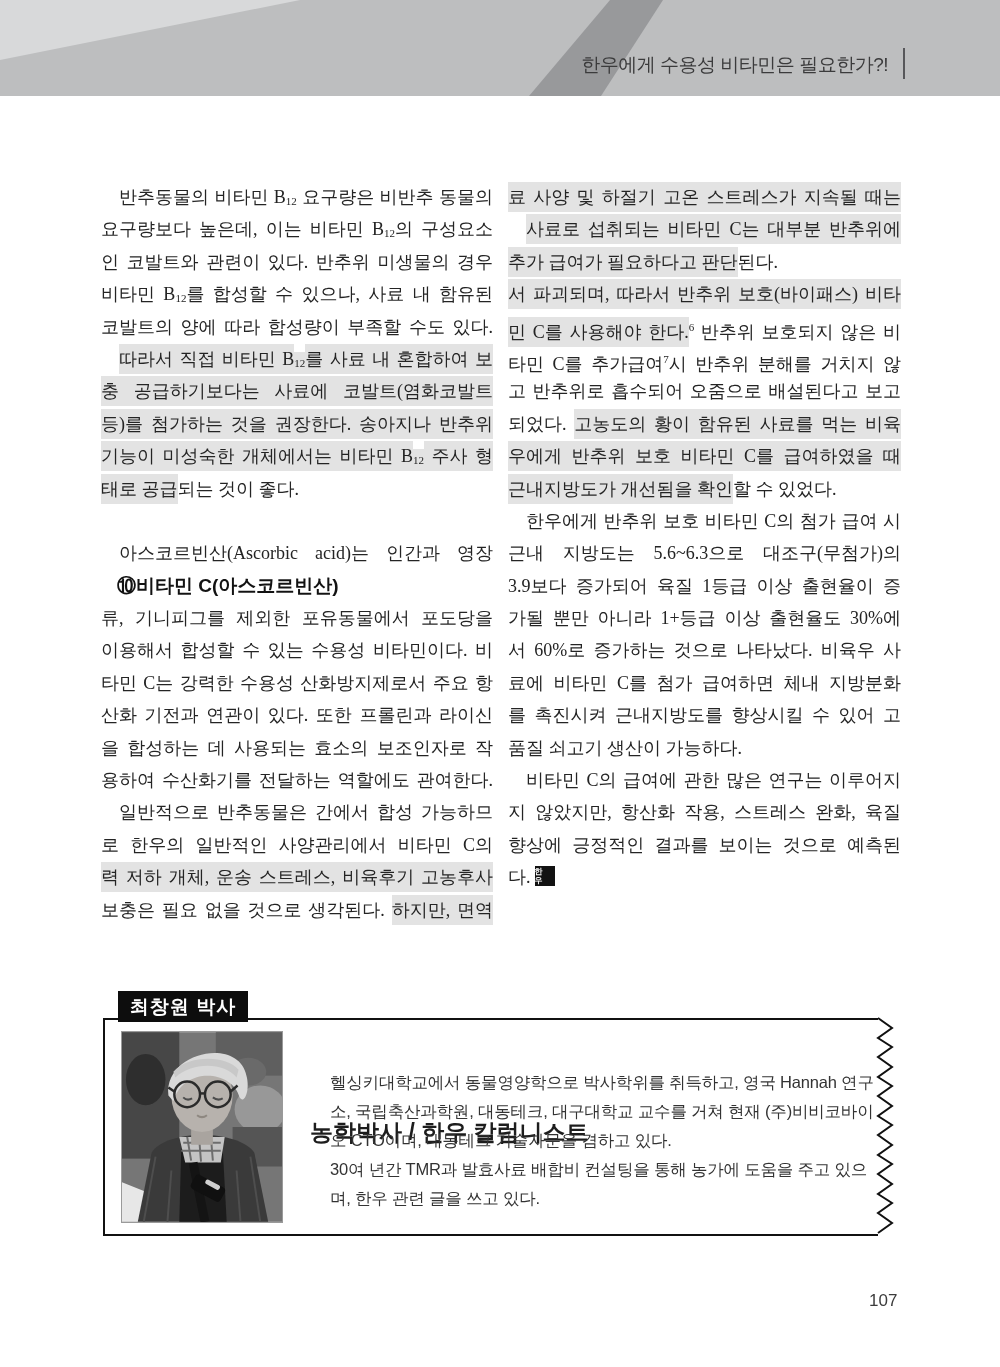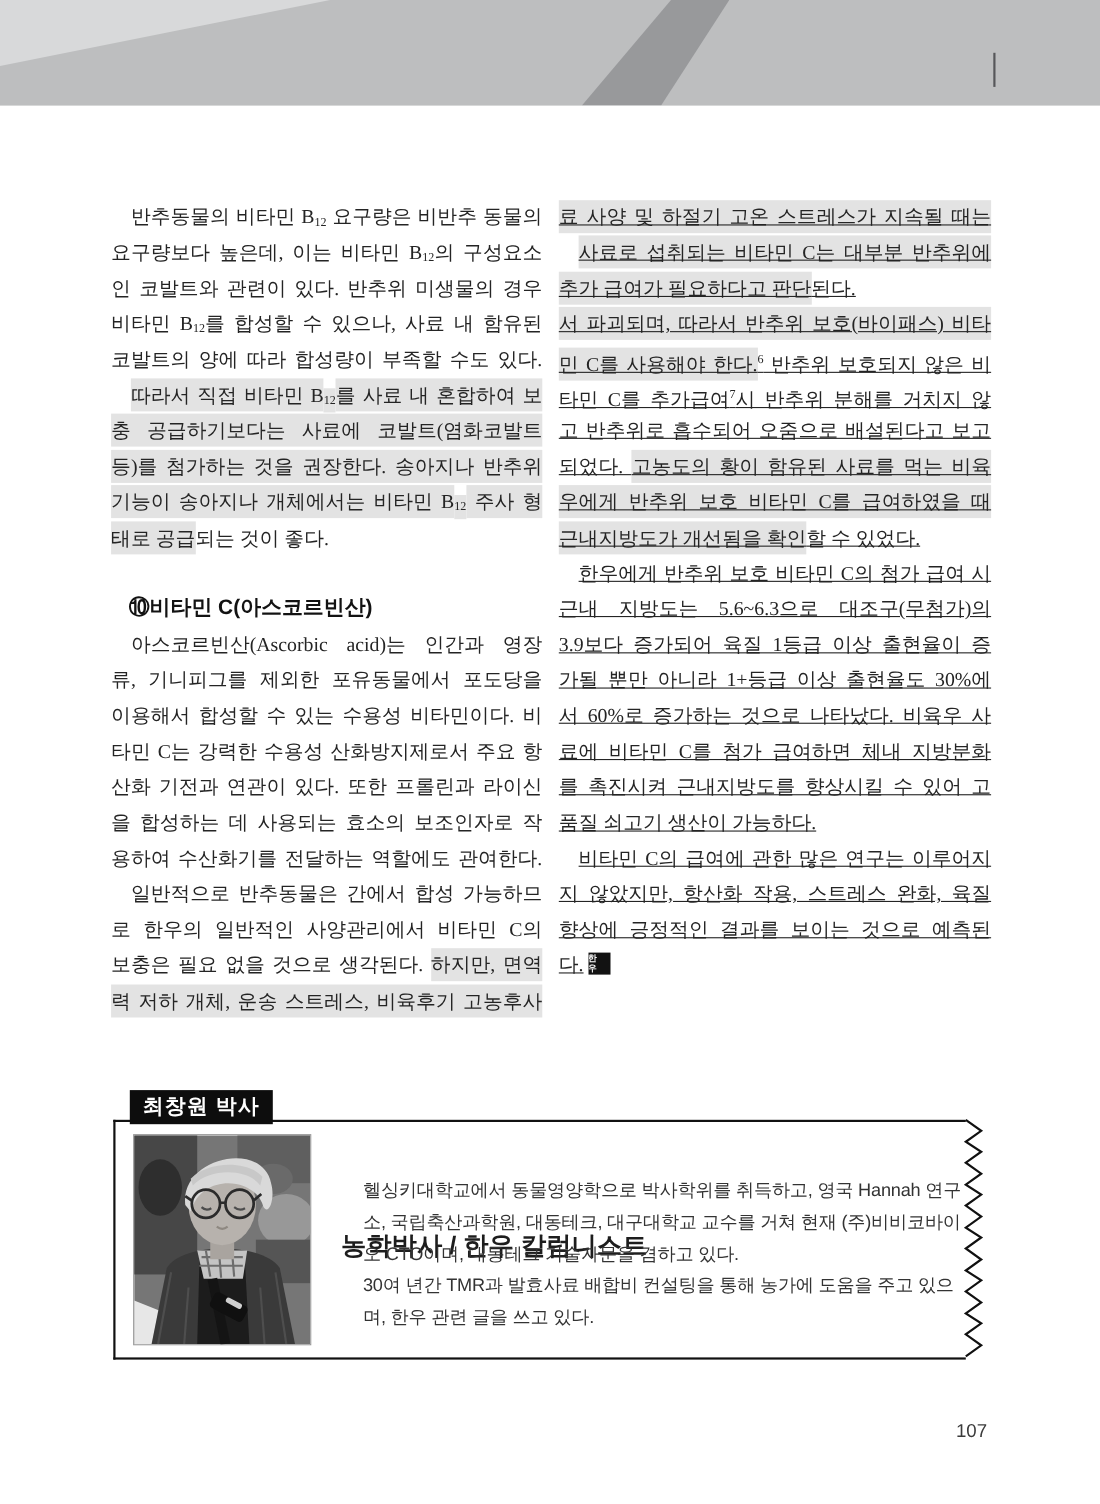--- a/index.html
+++ b/index.html
@@ -16,21 +16,21 @@
         clip-path:polygon(0 0,100% 0,0 100%);}
   .band-stripe{position:absolute;left:0;top:0;width:1000px;height:96px;background:var(--band-stripe);
         clip-path:polygon(610px 0,663px 0,601px 96px,529px 96px);}
   .header-title{position:absolute;top:52px;right:112px;font-family:"Liberation Sans",sans-serif;
         font-size:19px;color:#3b3b3c;letter-spacing:-0.5px;}
   .title-bar{position:absolute;top:48px;right:95px;width:2px;height:31px;background:#57575a;}
 
   
   .col{position:absolute;top:181px;font-size:18px;color:var(--ink);}
   #left-col{left:101px;width:392px;}
-  #right-col{left:508px;width:393px;text-decoration:underline;}
+  #right-col{left:508px;width:393px;}
   .tline{height:32.4px;line-height:32.4px;text-align:justify;text-align-last:justify;}
   .tline.endline{text-align-last:left;}
   .tline.indent{padding-left:18px;}
   .tline.blank{height:32.4px;}
   .tline.heading{text-align-last:left;font-family:"Liberation Sans",sans-serif;font-weight:bold;
         font-size:19px;color:#121212;padding-left:16px;}
   .hl{background:var(--hl);padding:5px 0;}
   .vsub{font-size:11px;vertical-align:-2px;}
   .vsup{font-size:11px;vertical-align:7px;}
   .endmark{display:inline-block;width:20px;height:20px;background:#121212;color:#fff;
@@ -58,46 +58,47 @@
 </style>
 </head>
 <body>
 
 <div class="page">
 
   <div class="band">
     <div class="band-light"></div>
     <div class="band-stripe"></div>
   </div>
+  <div class="header-title">한우에게 수용성 비타민은 필요한가?!</div>
   <div class="title-bar"></div>
 
   <div id="left-col" class="col">
       <div class="tline indent"><span>반추동물의 비타민 B</span><span class="vsub">12</span><span> 요구량은 비반추 동물의</span></div>
       <div class="tline"><span>요구량보다 높은데, 이는 비타민 B</span><span class="vsub">12</span><span>의 구성요소</span></div>
       <div class="tline"><span>인 코발트와 관련이 있다. 반추위 미생물의 경우</span></div>
       <div class="tline"><span>비타민 B</span><span class="vsub">12</span><span>를 합성할 수 있으나, 사료 내 함유된</span></div>
       <div class="tline"><span>코발트의 양에 따라 합성량이 부족할 수도 있다.</span></div>
       <div class="tline indent"><span class="hl">따라서 직접 비타민 B</span><span class="hl vsub">12</span><span class="hl">를 사료 내 혼합하여 보</span></div>
       <div class="tline"><span class="hl">충 공급하기보다는 사료에 코발트(염화코발트</span></div>
       <div class="tline"><span class="hl">등)를 첨가하는 것을 권장한다. 송아지나 반추위</span></div>
-      <div class="tline"><span class="hl">기능이 송아지나 개체에서는 비타민 B</span><span class="hl vsub">12</span><span class="hl"> 주사 형</span></div>
+      <div class="tline"><span class="hl">기능이 미성숙한 개체에서는 비타민 B</span><span class="hl vsub">12</span><span class="hl"> 주사 형</span></div>
       <div class="tline endline"><span class="hl">태로 공급</span><span>되는 것이 좋다.</span></div>
       <div class="tline blank"></div>
+      <div class="tline indent"><span>아스코르빈산(Ascorbic acid)는 인간과 영장</span></div>
       <div class="tline heading"><span>⑩비타민 C(아스코르빈산)</span></div>
-      <div class="tline indent"><span>아스코르빈산(Ascorbic acid)는 인간과 영장</span></div>
       <div class="tline"><span>류, 기니피그를 제외한 포유동물에서 포도당을</span></div>
       <div class="tline"><span>이용해서 합성할 수 있는 수용성 비타민이다. 비</span></div>
       <div class="tline"><span>타민 C는 강력한 수용성 산화방지제로서 주요 항</span></div>
       <div class="tline"><span>산화 기전과 연관이 있다. 또한 프롤린과 라이신</span></div>
       <div class="tline"><span>을 합성하는 데 사용되는 효소의 보조인자로 작</span></div>
       <div class="tline"><span>용하여 수산화기를 전달하는 역할에도 관여한다.</span></div>
       <div class="tline indent"><span>일반적으로 반추동물은 간에서 합성 가능하므</span></div>
       <div class="tline"><span>로 한우의 일반적인 사양관리에서 비타민 C의</span></div>
+      <div class="tline"><span class="hl">력 저하 개체, 운송 스트레스, 비육후기 고농후사</span></div>
       <div class="tline"><span>보충은 필요 없을 것으로 생각된다. </span><span class="hl">하지만, 면역</span></div>
-      <div class="tline"><span class="hl">력 저하 개체, 운송 스트레스, 비육후기 고농후사</span></div>
     </div>
   <div id="right-col" class="col">
       <div class="tline"><span class="hl">료 사양 및 하절기 고온 스트레스가 지속될 때는</span></div>
       <div class="tline indent"><span class="hl">사료로 섭취되는 비타민 C는 대부분 반추위에</span></div>
       <div class="tline endline"><span class="hl">추가 급여가 필요하다고 판단</span><span>된다.</span></div>
       <div class="tline"><span class="hl">서 파괴되며, 따라서 반추위 보호(바이패스) 비타</span></div>
       <div class="tline"><span class="hl">민 C를 사용해야 한다.</span><span class="vsup">6</span><span> 반추위 보호되지 않은 비</span></div>
       <div class="tline"><span>타민 C를 추가급여</span><span class="vsup">7</span><span>시 반추위 분해를 거치지 않</span></div>
       <div class="tline"><span>고 반추위로 흡수되어 오줌으로 배설된다고 보고</span></div>
       <div class="tline"><span>되었다. </span><span class="hl">고농도의 황이 함유된 사료를 먹는 비육</span></div>

